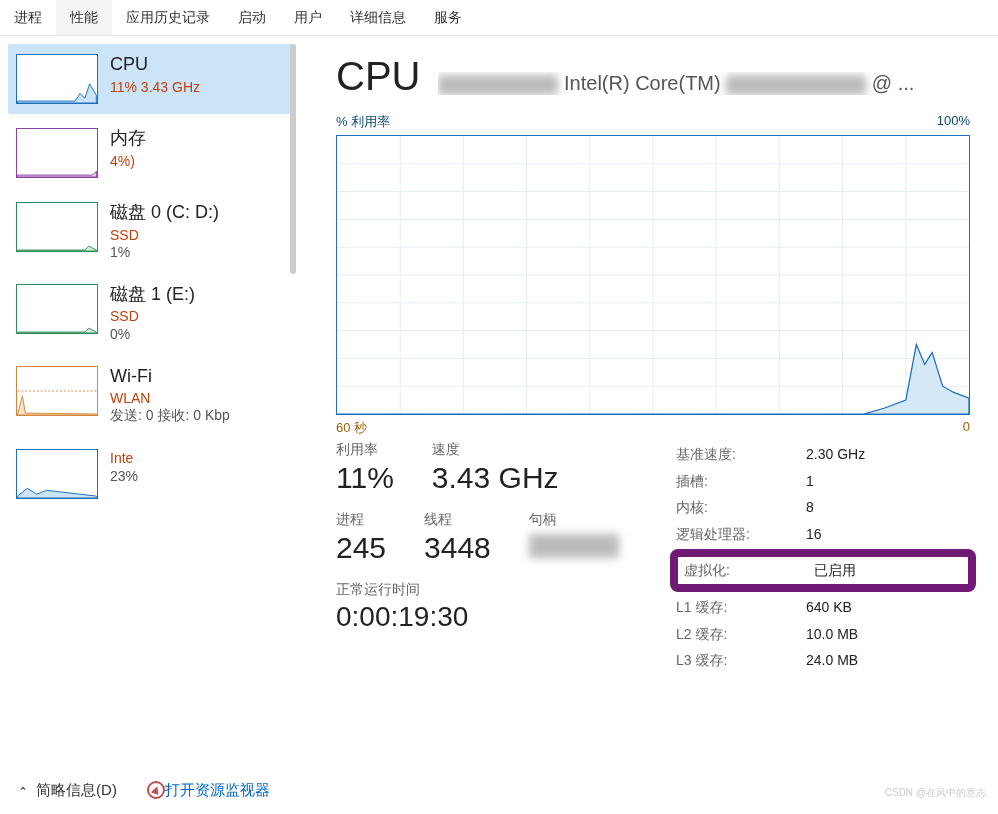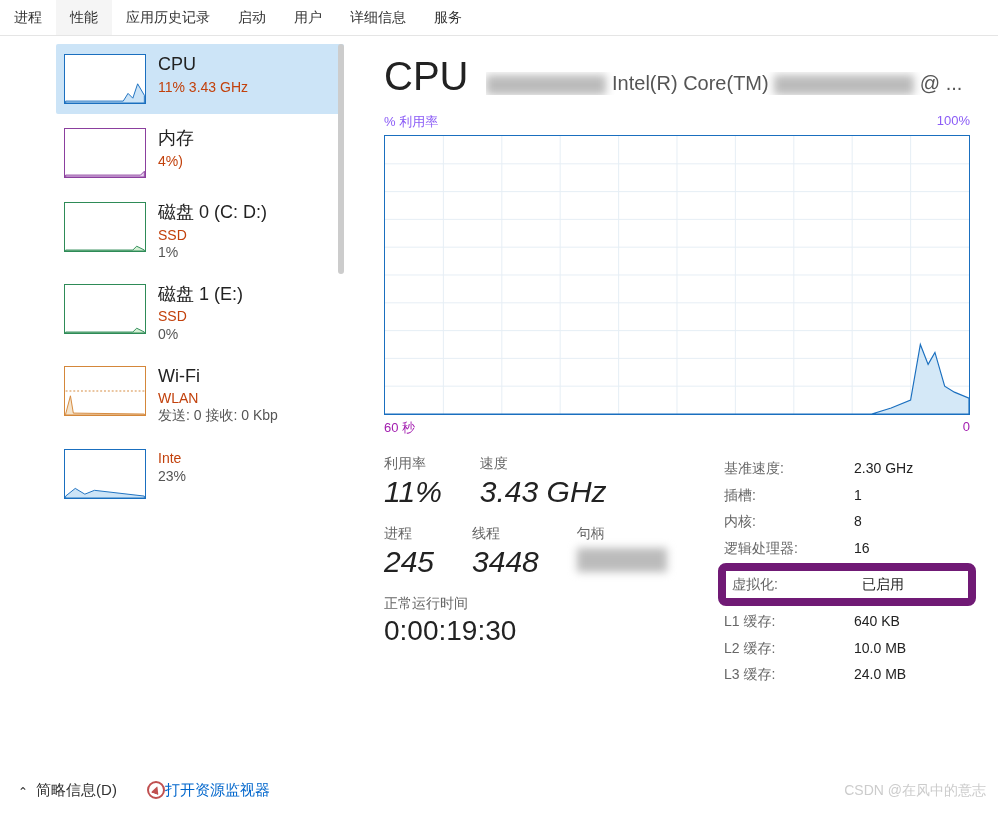--- a/index.html
+++ b/index.html
@@ -1,20 +1,20 @@
 <!DOCTYPE html>
 <html><head>
 <meta charset="utf-8">
 <style>
 * { margin: 0; padding: 0; box-sizing: border-box; font-family: "Microsoft YaHei", "Segoe UI", sans-serif; }
 body { width: 998px; height: 814px; background: #fff; overflow: hidden; position: relative; }
 .tabs-bar { display: flex; height: 36px; border-bottom: 1px solid #e5e5e5; align-items: stretch; }
 .tab { padding: 8px 14px; font-size: 14px; color: #333; cursor: pointer; display: flex; align-items: center; }
 .tab.active { background: #f5f5f5; }
-.content { display: flex; height: calc(100% - 36px - 48px); padding-left: 48px; }
+.content { display: flex; height: calc(100% - 36px - 48px); }
 .sidebar { width: 300px; overflow-y: auto; padding: 8px 4px 8px 8px; position: relative; }
 .scrollbar-track { position: absolute; right: 0; top: 8px; bottom: 8px; width: 14px; }
 .scrollbar-thumb { background: #ccc; width: 6px; height: 230px; margin-left: 4px; border-radius: 3px; }
 .side-item { display: flex; align-items: flex-start; padding: 10px 8px; margin-bottom: 4px; cursor: pointer; border-radius: 2px; }
 .side-item.selected { background: #cce4f7; }
 .thumb { width: 82px; height: 50px; border: 1px solid; margin-right: 12px; position: relative; background: #fff; flex-shrink: 0; }
 .thumb.cpu { border-color: #1a6fbf; }
 .thumb.mem { border-color: #8b3f9e; }
 .thumb.disk { border-color: #2e8b57; }
 .thumb.wifi { border-color: #d4873a; }
@@ -22,43 +22,43 @@
 .side-info { flex: 1; }
 .side-title { font-size: 18px; color: #222; line-height: 1.2; margin-bottom: 2px; }
 .side-sub { font-size: 14px; color: #c2410c; line-height: 1.3; }
 .side-sub2 { font-size: 14px; color: #555; }
 .blur { filter: blur(4px); }
 .separator { width: 6px; }
 .main { flex: 1; padding: 18px 28px 0 30px; }
 .main-header { display: flex; align-items: baseline; margin-bottom: 14px; gap: 18px; }
 .main-title { font-size: 40px; font-weight: 400; color: #222; }
 .main-model { font-size: 20px; color: #555; flex: 1; white-space: nowrap; overflow: hidden; }
-.chart-label-row { display: flex; justify-content: space-between; font-size: 13px; color: #8b5cf6; margin-bottom: 4px; }
+.chart-label-row { display: flex; justify-content: space-between; font-size: 13px; color: #0c4a6e; margin-bottom: 4px; }
 .chart { width: 100%; height: 280px; border: 1px solid #1a6fbf; position: relative; background: #fff; }
 .chart svg { width: 100%; height: 100%; display: block; }
-.chart-bottom-row { display: flex; justify-content: space-between; font-size: 13px; color: #a21caf; margin-top: 4px; margin-bottom: 18px; }
+.chart-bottom-row { display: flex; justify-content: space-between; font-size: 13px; color: #a16207; margin-top: 4px; margin-bottom: 4px; }
 .stats { display: flex; gap: 40px; }
 .stats-left { width: 300px; }
 .stats-right { flex: 1; }
 .big-row { display: flex; gap: 38px; margin-bottom: 16px; }
 .big-stat .lbl { font-size: 14px; color: #666; margin-bottom: 2px; }
-.big-stat .val { font-size: 30px; color: #222; font-weight: 400; font-style: italic; }
+.big-stat .val { font-size: 30px; color: #222; font-weight: 400; }
 .uptime-lbl { font-size: 14px; color: #666; margin-bottom: 2px; }
 .uptime-val { font-size: 28px; color: #222; }
 .spec-row { display: flex; font-size: 14px; line-height: 1.9; }
 .spec-key { width: 130px; color: #666; }
 .spec-val { color: #222; }
 .highlight-box { border: 8px solid #701a75; border-radius: 8px; padding: 0 6px; margin: 2px 0 2px -6px; display: inline-flex; width: calc(100% + 12px); }
 .bottom-bar { position: absolute; bottom: 0; left: 0; right: 0; height: 48px; display: flex; align-items: center; padding: 0 18px; gap: 20px; }
 .caret-up { display: inline-block; transform: rotate(180deg); margin-right: 8px; font-size: 12px; }
 .bottom-link { font-size: 15px; color: #333; cursor: pointer; }
 .bottom-link2 { font-size: 15px; color: #0066cc; cursor: pointer; display: flex; align-items: center; margin-left: 10px; }
 .compass-icon { width: 18px; height: 18px; border: 2px solid #c05050; border-radius: 50%; position: relative; display: inline-flex; align-items: center; justify-content: center; }
 .compass-icon::after { content: ""; width: 8px; height: 8px; background: #c05050; clip-path: polygon(50% 0, 100% 100%, 0 100%); transform: rotate(20deg); }
-.watermark { position: absolute; right: 12px; bottom: 14px; font-size: 14px; color: #ccc; }
+.watermark { position: absolute; right: 12px; bottom: 14px; font-size: 10px; color: #ccc; }
 .thumb svg { width: 100%; height: 100%; display: block; }
 </style>
 </head>
 <body>
 
 <div class="tabs-bar" id="tabs-bar">
     <div class="tab">进程</div>
     <div class="tab active">性能</div>
     <div class="tab">应用历史记录</div>
     <div class="tab">启动</div>

